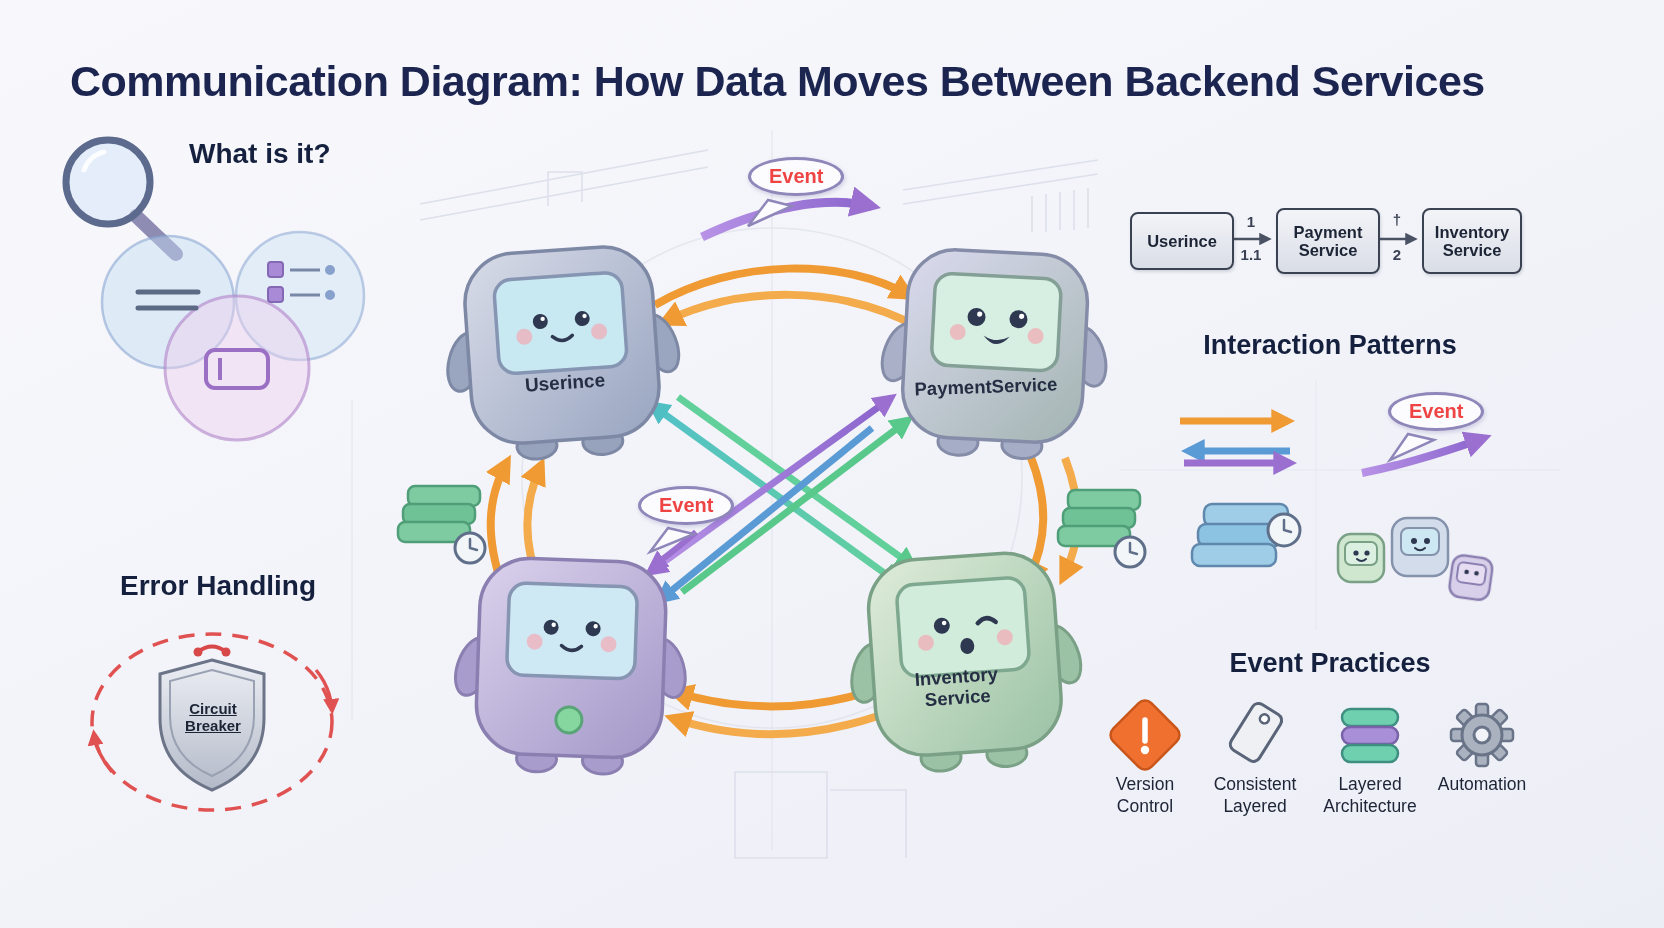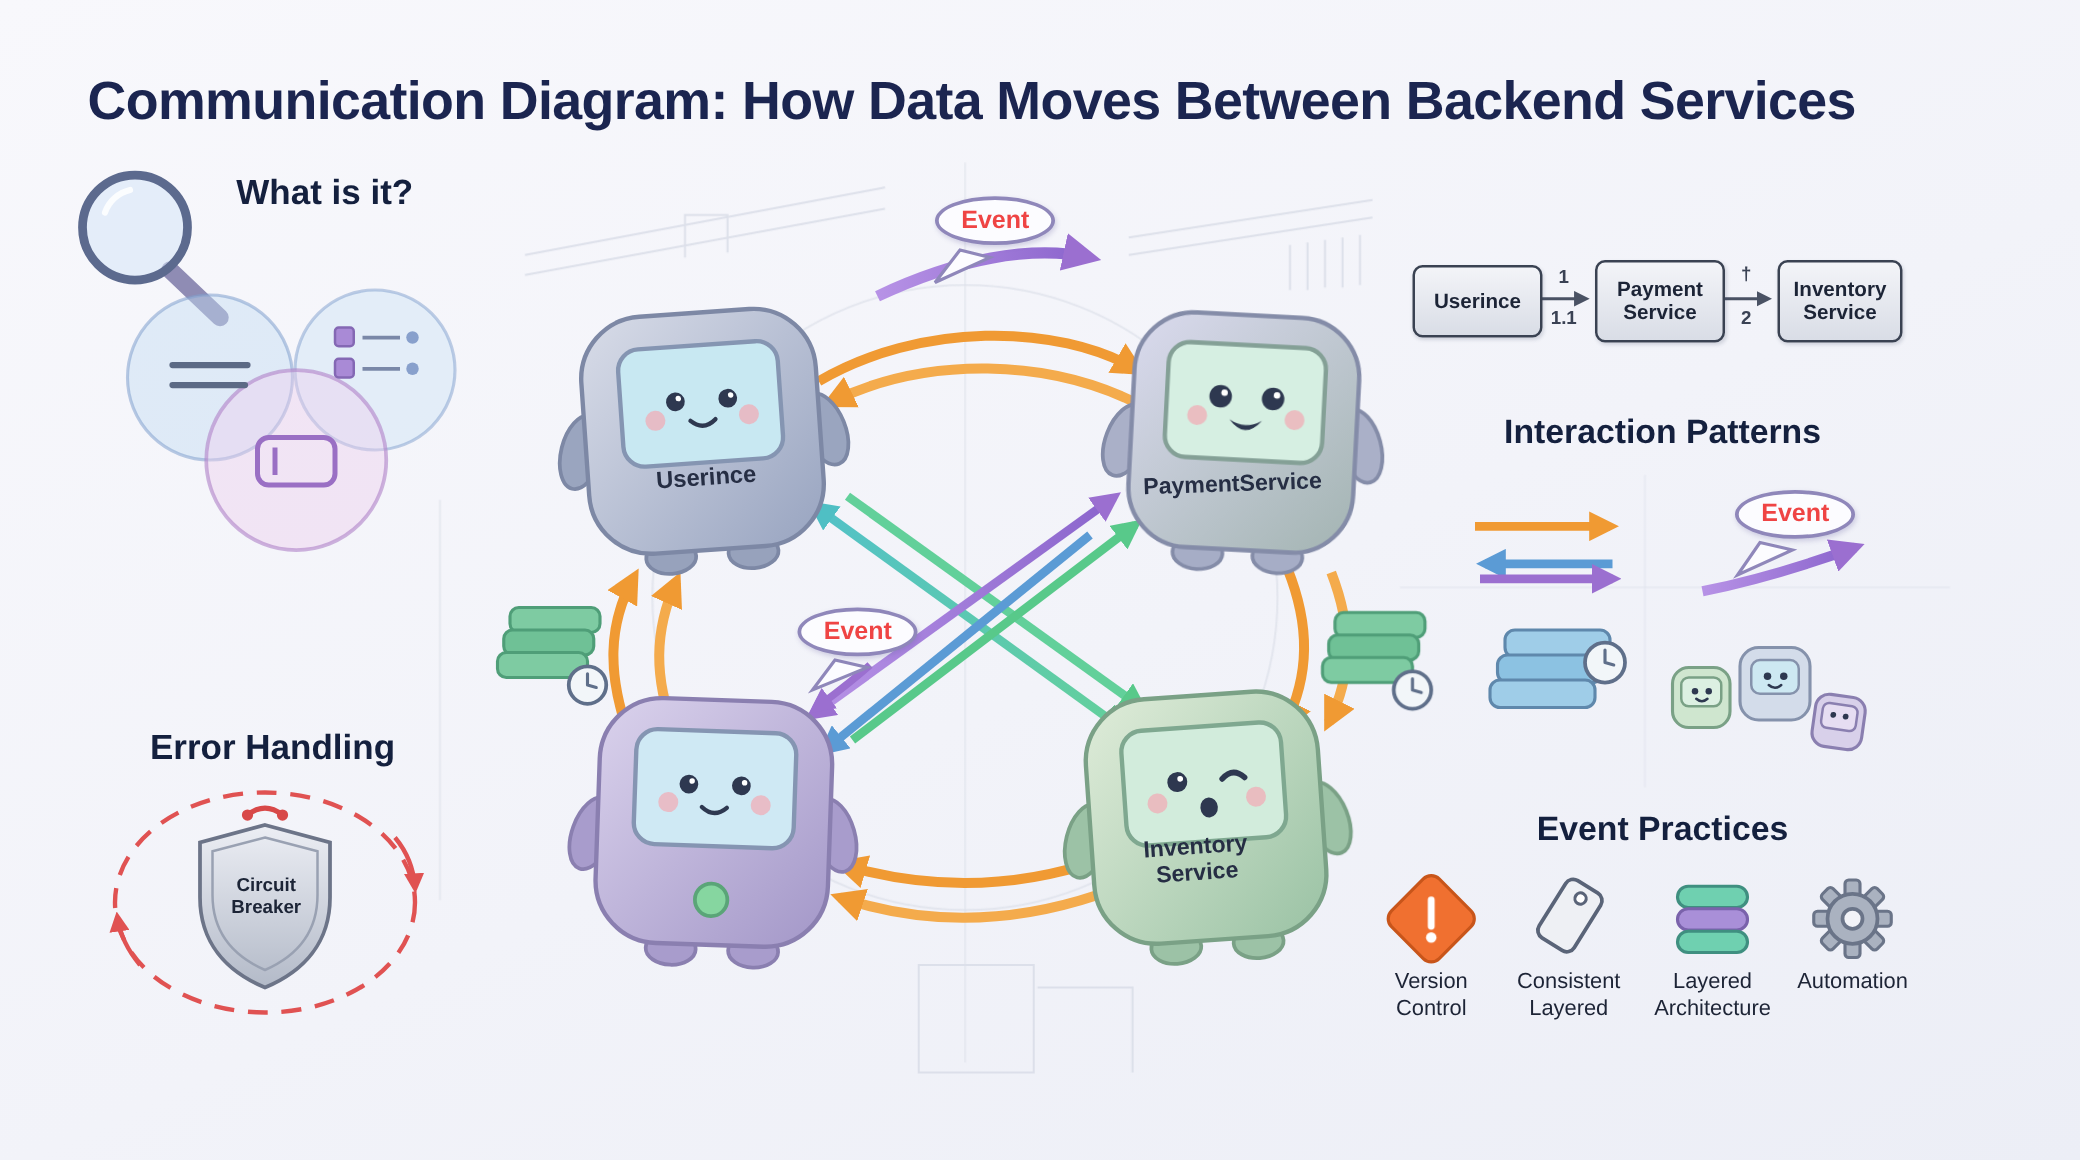--- a/index.html
+++ b/index.html
@@ -27,21 +27,21 @@
     font-size:16.5px;font-weight:700;color:#1c2436;line-height:1.12;
     box-shadow:1px 2px 3px rgba(60,70,100,.18);
   }
   .seq-label{position:absolute;width:26px;text-align:center;font-size:15px;font-weight:700;color:#3a4254;}
   .bp-label{
     position:absolute;width:104px;text-align:center;
     font-size:17.5px;font-weight:500;color:#1d2436;line-height:1.25;
   }
   .shield-label{
     position:absolute;left:168px;top:700px;width:90px;text-align:center;
-    font-size:15px;font-weight:700;color:#1c2436;line-height:1.15;
+    font-size:15px;font-weight:700;color:#1c2436;line-height:1.15;text-decoration:underline;
   }
   .rot-n4{transform:rotate(-4deg);}
   .rot-n2{transform:rotate(-2deg);}
 </style>
 </head>
 <body>
 
 <div class="stage">
 
   <svg class="svglayer" width="1664" height="928" viewBox="0 0 1664 928">
@@ -327,21 +327,21 @@
     <g fill="#fcfcff" stroke="#8f87ba" stroke-width="2.5">
       <path d="M 768 200 L 748 226 L 792 206 Z"></path>
       <path d="M 668 528 L 650 552 L 694 534 Z"></path>
       <path d="M 1408 434 L 1390 460 L 1434 440 Z"></path>
     </g>
   </svg>
 
   <h1 class="page-title">Communication Diagram: How Data Moves Between Backend Services</h1>
 
   <div class="heading" style="left:189px;top:138px;">What is it?</div>
-  <div class="heading" style="left:120px;top:570px;margin-top:12px;">Error Handling</div>
+  <div class="heading" style="left:120px;top:570px;">Error Handling</div>
   <div class="shield-label">Circuit Breaker</div>
 
   <div class="rlabel rot-n4" style="left:500px;top:372px;width:130px;font-size:19px;">Userince</div>
   <div class="rlabel rot-n2" style="left:906px;top:376px;width:160px;font-size:18.5px;">PaymentService</div>
   <div class="rlabel rot-n4" style="left:898px;top:666px;width:118px;font-size:18.5px;line-height:1.15;">Inventory Service</div>
 
   <div class="bubble" style="left:748px;top:157px;">Event</div>
   <div class="bubble" style="left:638px;top:486px;">Event</div>
   <div class="bubble" style="left:1388px;top:392px;">Event</div>
 

